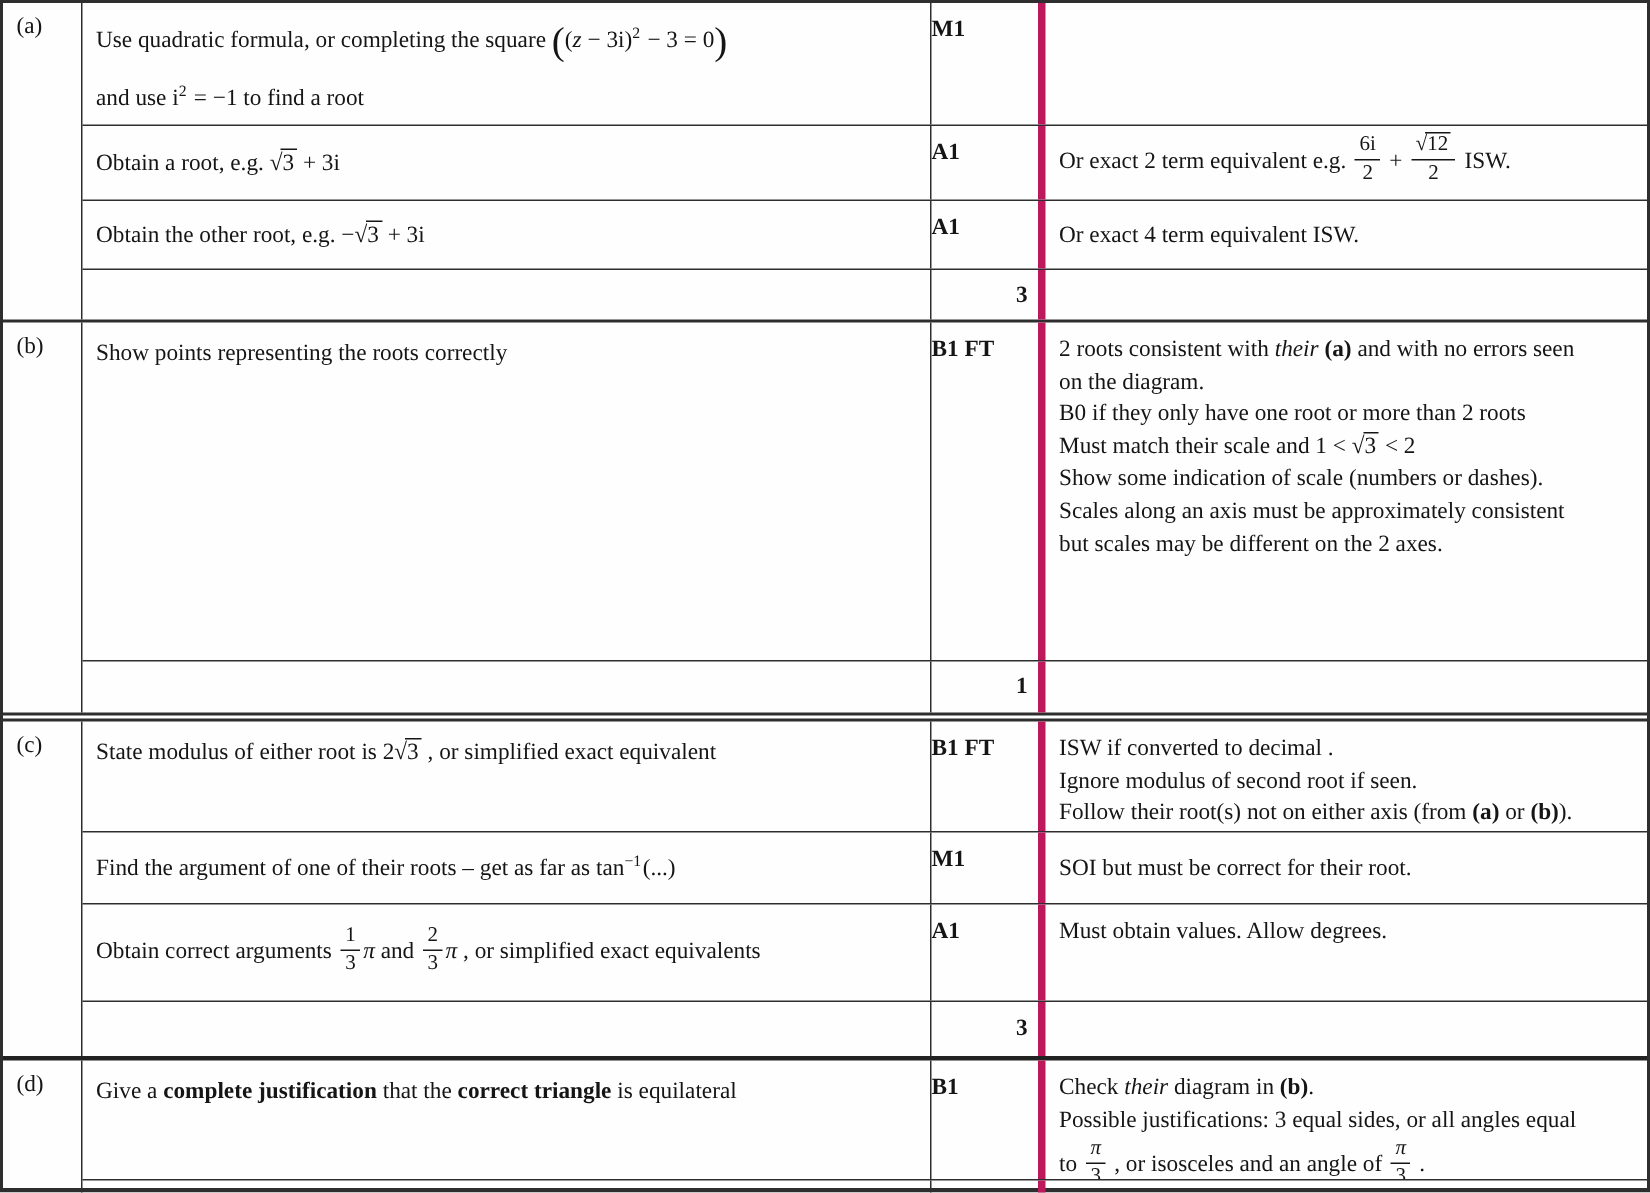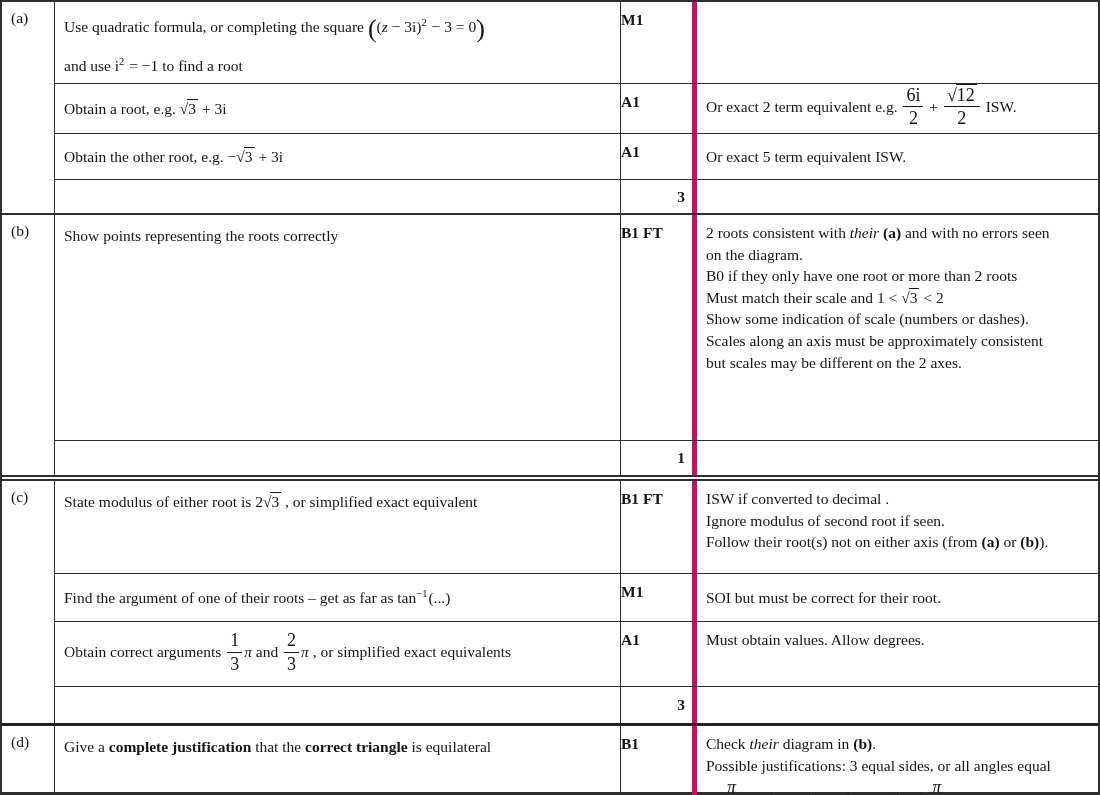--- a/index.html
+++ b/index.html
@@ -34,21 +34,21 @@
   .a1-l2 { margin-top:11px; }
   .gline { white-space:nowrap; }
   .it { font-style:italic; }
   .bd { font-weight:bold; }
   .sup { font-size:10.5px; vertical-align:6px; margin-right:1px; }
   .bigp { font-size:26px; vertical-align:-5px; line-height:0; font-weight:400; }
   .sqrt { white-space:nowrap; }
   .rsym { display:inline-block; }
   .rad { border-top:1.3px solid #151515; padding:0 2px 0 1px; margin-left:-1px; }
   .frac { display:inline-block; vertical-align:middle; text-align:center;
-    line-height:1.12; font-size:18px; margin:0 2px; transform:translateY(-2px); }
+    line-height:1.12; font-size:14px; margin:0 2px; transform:translateY(-2px); }
   .fn { display:block; border-bottom:1px solid #151515; padding:0 3px 1px; }
   .fd { display:block; padding-top:1px; }
   .frac .rad { border-top:1px solid #151515; }
 </style>
 </head>
 <body>
 
 <div class="sheet">
   <div class="tbl">
 
@@ -76,21 +76,21 @@
             <div class="gline"><span>Or exact 2 term equivalent e.g. </span><span class="frac"><span class="fn">6i</span><span class="fd">2</span></span><span> + </span><span class="frac"><span class="fn"><span class="sqrt"><span class="rsym">√</span><span class="rad">12</span></span></span><span class="fd">2</span></span><span> ISW.</span></div>
           </div>
         </div>
 
         <div class="row" style="height:46px">
           <div class="cell answer v-c">
             <div><span>Obtain the other root, e.g. −</span><span class="sqrt"><span class="rsym">√</span><span class="rad">3</span></span><span> + 3i</span></div>
           </div>
           <div class="cell mark"><span>A1</span></div>
           <div class="cell guide v-c">
-            <div class="gline">Or exact 5 term equivalent ISW.</div>
+            <div class="gline">Or exact 4 term equivalent ISW.</div>
           </div>
         </div>
 
         <div class="row last" style="height:33px">
           <div class="cell answer"></div>
           <div class="cell mark total-mark">
               <span>3</span>
             </div>
           <div class="cell guide"></div>
         </div>
@@ -132,21 +132,21 @@
     </div>
 
     <div class="divider-double"></div>
 
     <div class="sec">
       <div class="col-label">
         <span>(c)</span>
       </div>
       <div class="col-rows">
 
-        <div class="row" style="height:93px">
+        <div class="row" style="height:74px">
           <div class="cell answer pad-t">
             <div class="aline"><span>State modulus of either root is 2</span><span class="sqrt"><span class="rsym">√</span><span class="rad">3</span></span><span> , or simplified exact equivalent</span></div>
           </div>
           <div class="cell mark"><span>B1 FT</span></div>
           <div class="cell guide">
             <div class="gline">ISW if converted to decimal .</div>
             <div class="gline">Ignore modulus of second root if seen.</div>
             <div class="gline"><span>Follow their root(s) not on either axis (from </span><span class="bd">(a)</span><span> or </span><span class="bd">(b)</span><span>).</span></div>
           </div>
         </div>

